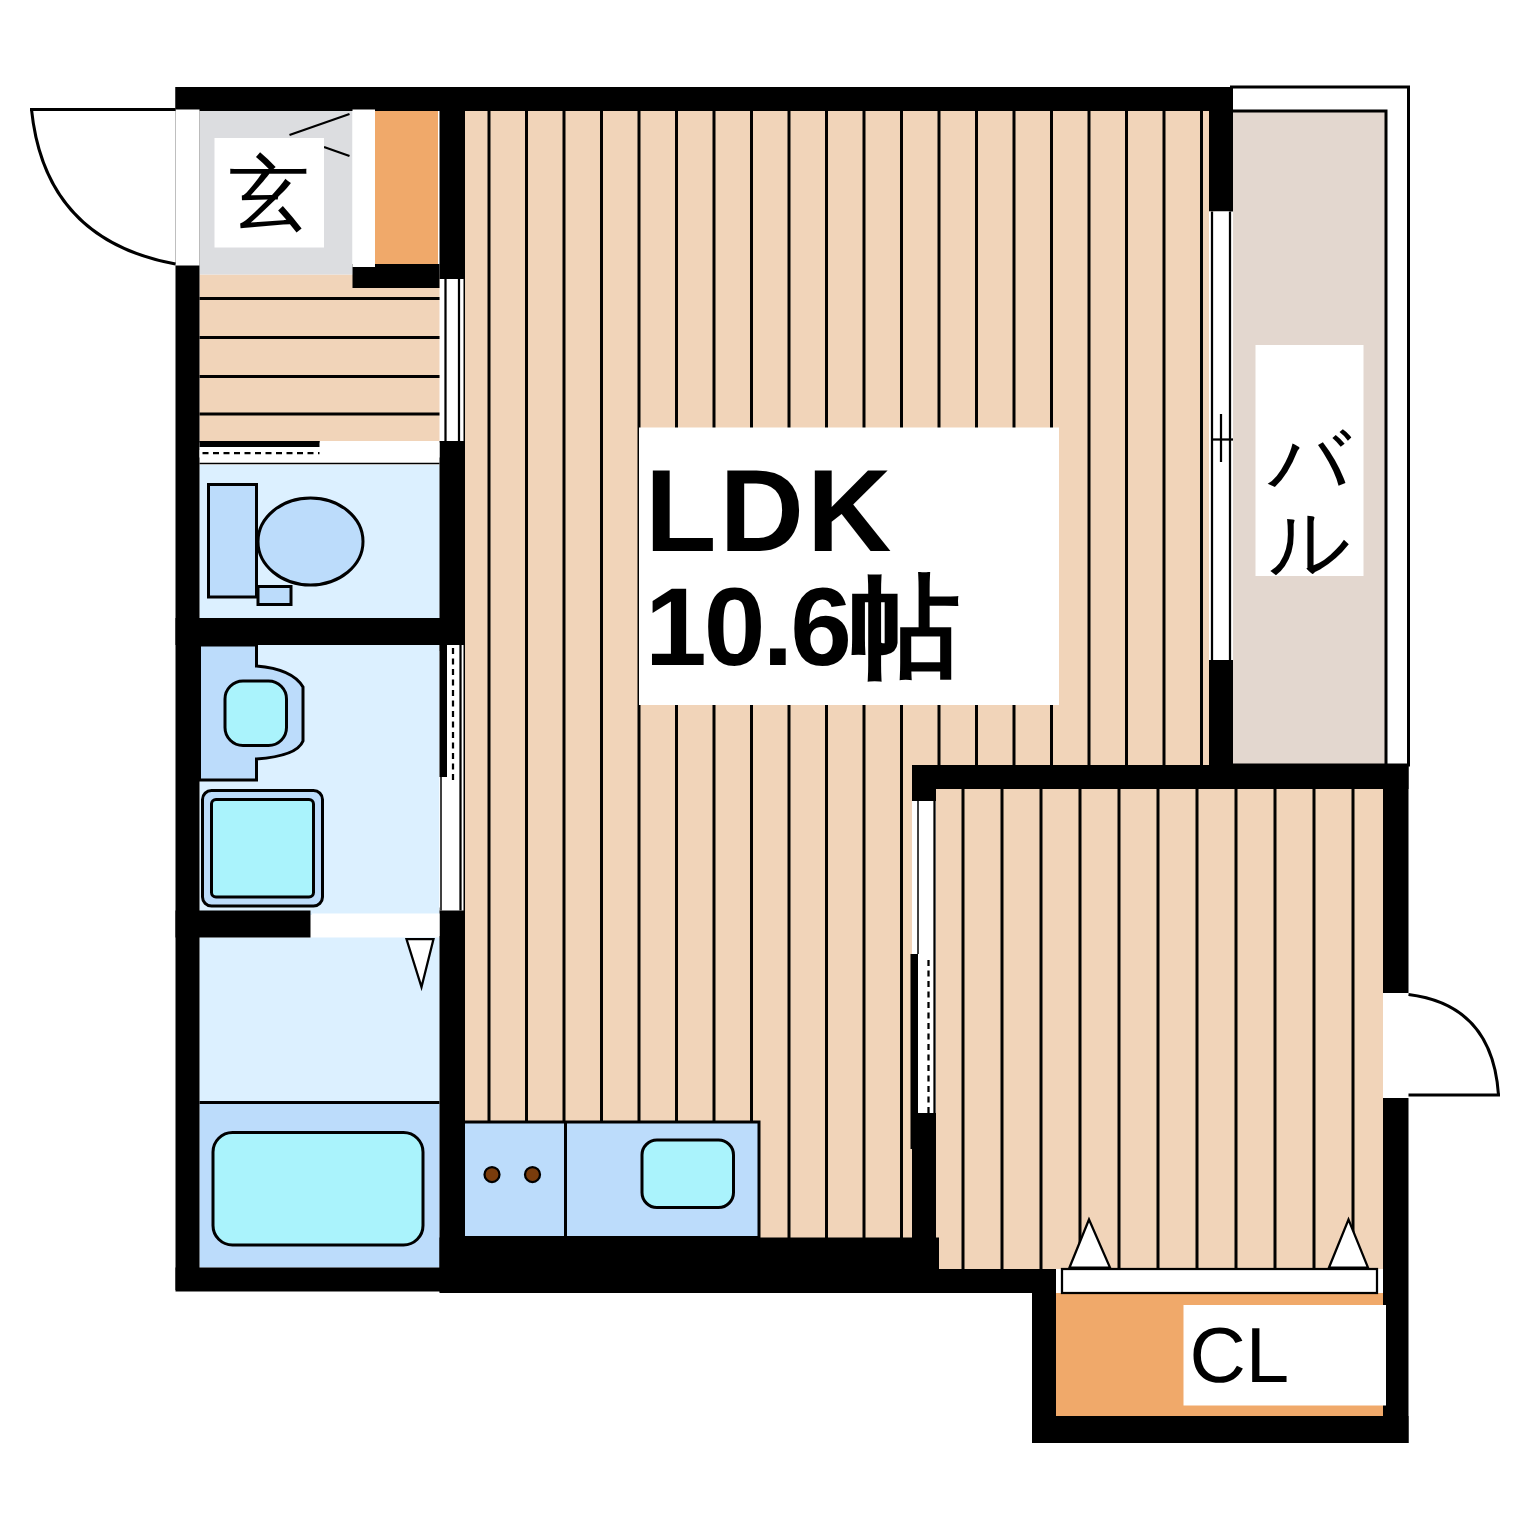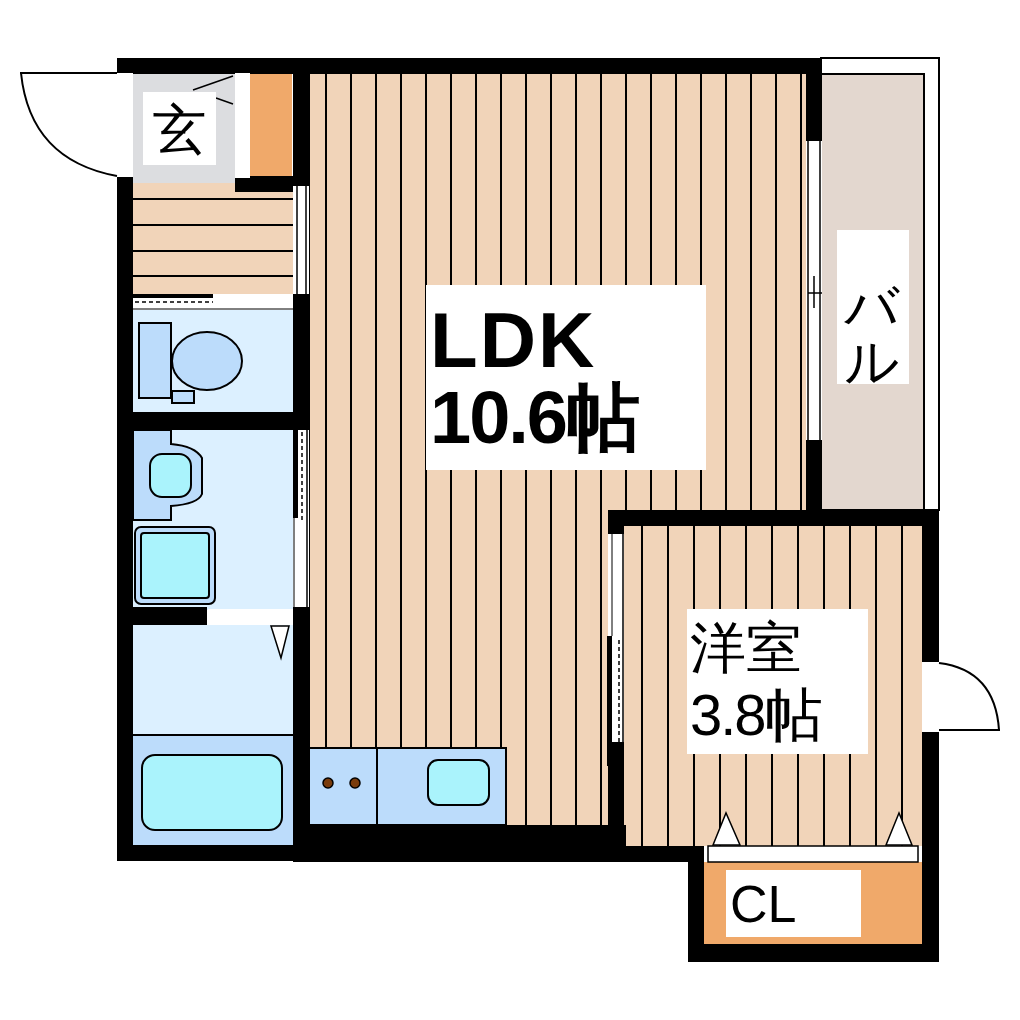--- a/index.html
+++ b/index.html
@@ -7,21 +7,21 @@
     svg { position: absolute; left: 0; top: 0; }
     .lbl-box { position: absolute; background: #ffffff; color: #000; font-family: "Liberation Sans", "DejaVu Sans", sans-serif; display: flex; flex-direction: column; justify-content: center; line-height: 1; }
     .room-label-ldk { left: 426px; top: 285px; width: 280px; height: 185px; padding-left: 4px; box-sizing: border-box; font-weight: bold; }
     .room-label-ldk .l1 { font-size: 78px; letter-spacing: 2px; }
     .room-label-ldk .l2 { font-size: 74px; margin-top: 2px; letter-spacing: -2px; }
     .room-label-yoshitsu { left: 687px; top: 609px; width: 181px; height: 145px; padding-left: 3px; box-sizing: border-box; }
     .room-label-yoshitsu .l1 { font-size: 56px; }
     .room-label-yoshitsu .l2 { font-size: 58px; margin-top: 10px; letter-spacing: -2px; }
     .room-label-genkan { left: 143px; top: 92px; width: 73px; height: 73px; align-items: center; font-size: 54px; }
     .room-label-bal { left: 837px; top: 230px; width: 72px; height: 154px; align-items: center; font-size: 54px; }
-    .room-label-cl { left: 726px; top: 870px; width: 135px; height: 67px; padding-left: 4px; box-sizing: border-box; font-size: 52px; }
+    .room-label-cl { left: 789px; top: 870px; width: 135px; height: 67px; padding-left: 4px; box-sizing: border-box; font-size: 52px; }
   </style>
 </head>
 <body>
 
 <div id="plan-wrap">
   <svg width="1020" height="1020" viewBox="0 0 1020 1020" xmlns="http://www.w3.org/2000/svg">
 
     <g>
       <rect x="305" y="73" width="505" height="755" fill="#f1d4b9"></rect>
       <rect x="600" y="510" width="210" height="320" fill="#f1d4b9"></rect>
@@ -228,21 +228,17 @@
 
   <div class="lbl-box room-label-ldk">
     <span class="l1">LDK</span>
     <span class="l2">10.6帖</span>
   </div>
 
   <div class="lbl-box room-label-bal">
     <span style="writing-mode: vertical-rl; text-orientation: upright;">バル</span>
   </div>
 
-  <div class="lbl-box room-label-yoshitsu">
-    <span class="l1">洋室</span>
-    <span class="l2">3.8帖</span>
-  </div>
 
   <div class="lbl-box room-label-cl">
     <span>CL</span>
   </div>
 </div>
 
 </body></html>

